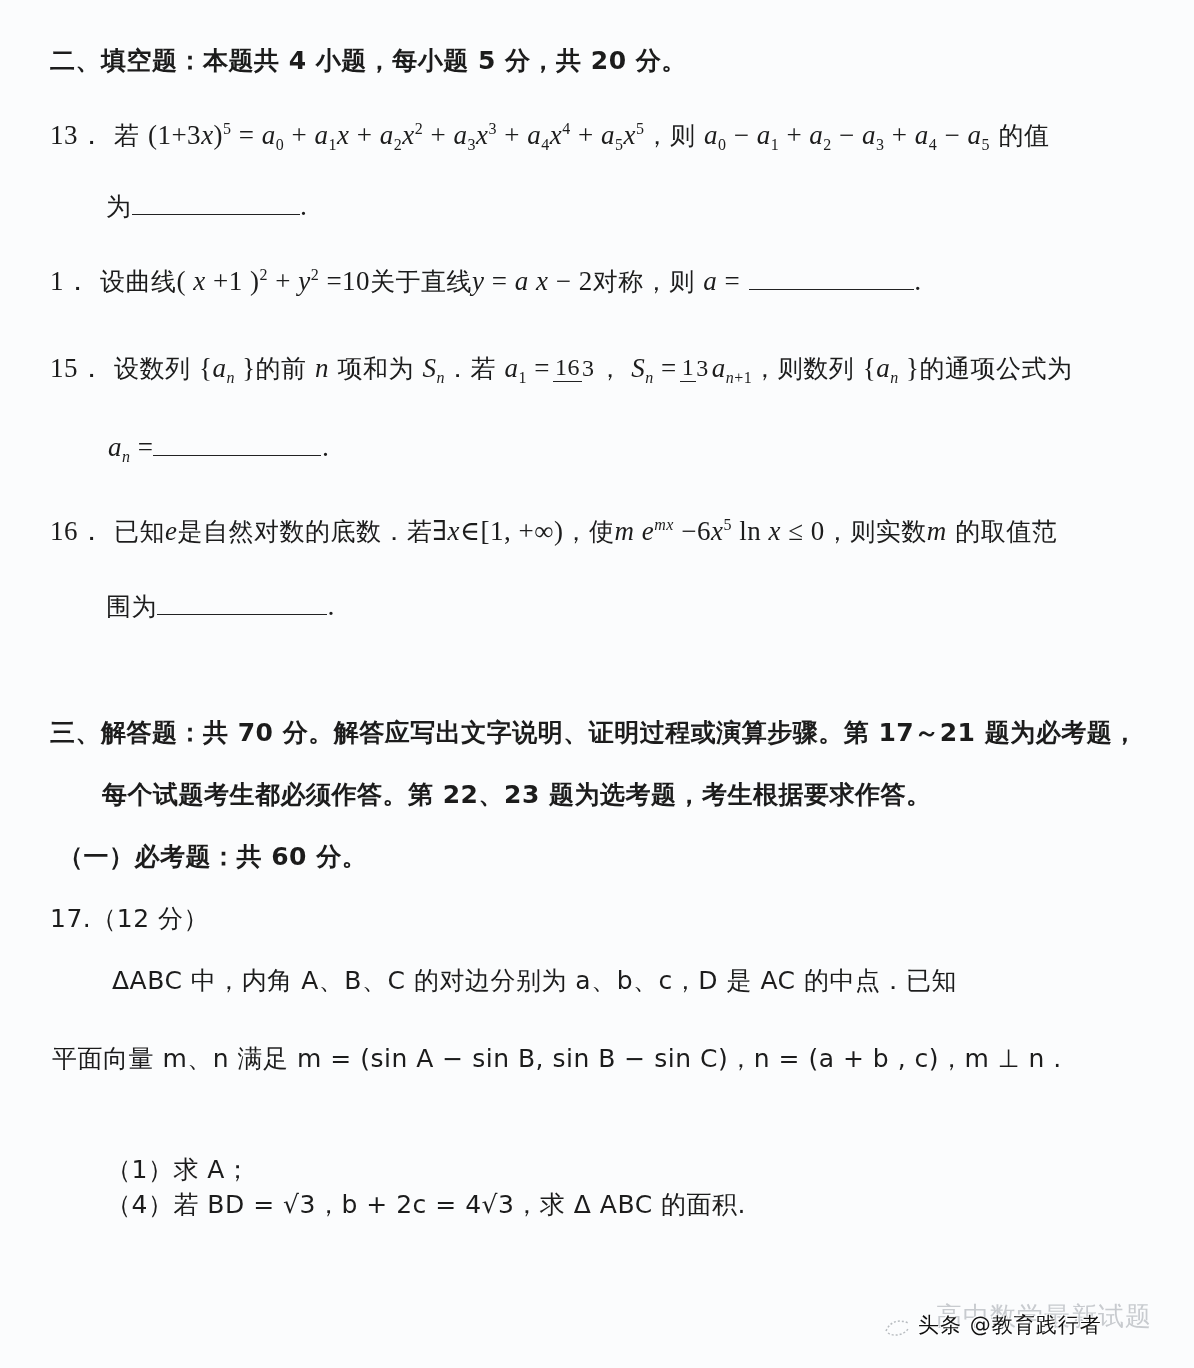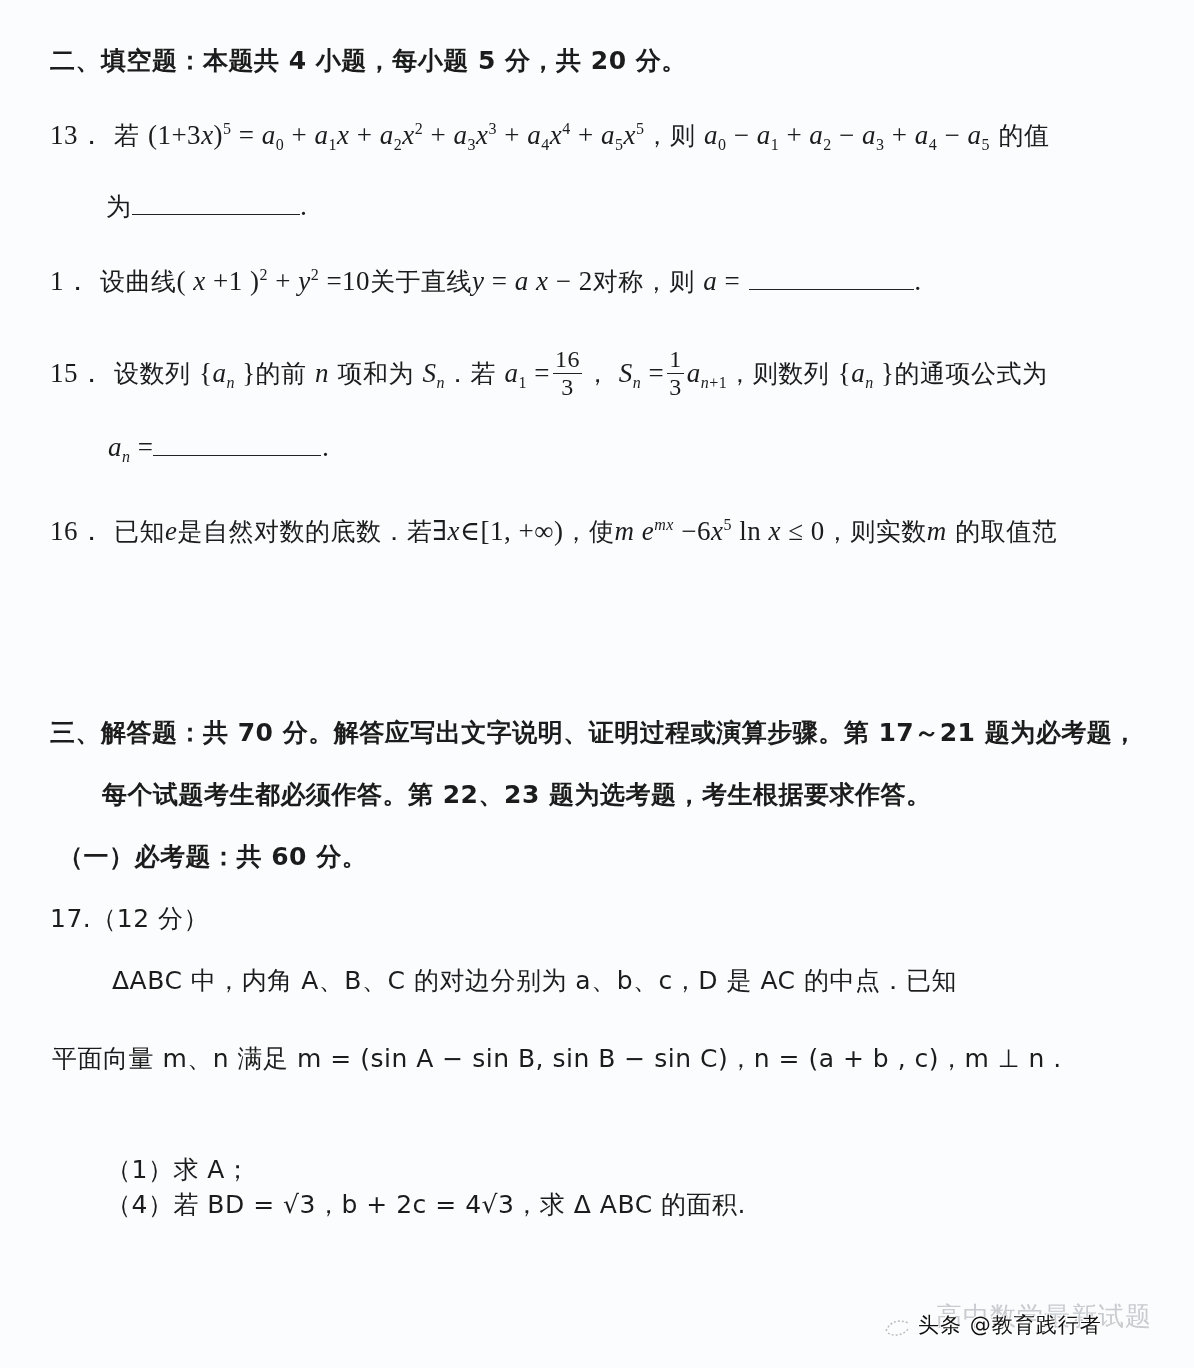--- a/index.html
+++ b/index.html
@@ -10,21 +10,21 @@
     color: #1c1c1c;
     position: relative;
   }
   .page { position: absolute; left: 0; top: 0; width: 1194px; height: 1044px; }
   .line { position: absolute; white-space: nowrap; font-size: 25px; line-height: 34px; letter-spacing: 0.5px; }
   .cjk { font-family: "DejaVu Sans", "Liberation Sans", sans-serif; }
   .math { font-family: "Liberation Serif", "DejaVu Serif", serif; font-size: 27px; }
   .mi { font-style: italic; font-family: "Liberation Serif", "DejaVu Serif", serif; }
   sub, sup { font-size: 16px; line-height: 0; }
   .blank { display: inline-block; border-bottom: 1.5px solid #222; height: 24px; vertical-align: baseline; }
-  .frac { display: inline-flex; flex-direction: column; align-items: center; vertical-align: middle; font-family: "Liberation Serif", serif; font-size: 24px; line-height: 27px; margin: 8px 3px; position: relative; top: -2px; }
+  .frac { display: inline-flex; align-items: center; vertical-align: middle; font-family: "Liberation Serif", serif; font-size: 24px; line-height: 27px; margin: 16px 3px; position: relative; top: -2px; }
   .frac .num { border-bottom: 1.5px solid #222; padding: 0 2px; }
   .heading { font-weight: bold; }
   .watermark { position: absolute; left: 876px; top: 1295px; width: 300px; height: 60px; }
   .wm-back { position: absolute; left: 60px; top: 4px; font-family: Liberation Mono, monospace; font-size: 26px; color: #c8cbcf; letter-spacing: 1px; }
   .wm-front { position: absolute; left: 42px; top: 16px; font-family: "DejaVu Sans", sans-serif; font-size: 21px; color: #111; text-shadow: 1px 1px 0 #fff, -1px -1px 0 #fff; letter-spacing: 1px; }
   .wm-icon { position: absolute; left: 6px; top: 14px; width: 30px; height: 30px; }
 </style>
 </head>
 <body>
 
@@ -69,20 +69,23 @@
   </div>
   <div class="line" style="left:108px; top:430px;">
     <span class="math"><span class="mi">a<sub>n</sub></span> =</span><span class="blank" style="width:168px;"></span><span>.</span>
   </div>
 
   <div class="line" style="left:50px; top:514px;">
     <span class="math">16．</span>
     <span class="cjk">已知</span><span class="math mi">e</span><span class="cjk">是自然对数的底数．若</span><span class="math">∃<span class="mi">x</span>∈[1, +∞)</span><span class="cjk">，使</span><span class="math"><span class="mi">m e</span><sup class="mi">mx</sup> −6<span class="mi">x</span><sup>5</sup> ln <span class="mi">x</span> ≤ 0</span><span class="cjk">，则实数</span><span class="math mi">m</span>
     <span class="cjk">的取值范</span>
   </div>
+  <div class="line" style="left:106px; top:590px;">
+    <span class="cjk">围为</span><span class="blank" style="width:170px;"></span><span>.</span>
+  </div>
 
   <div class="line cjk heading" style="left:50px; top:716px;">三、解答题：共 70 分。解答应写出文字说明、证明过程或演算步骤。第 17～21 题为必考题，</div>
   <div class="line cjk heading" style="left:102px; top:778px;text-align:center;">每个试题考生都必须作答。第 22、23 题为选考题，考生根据要求作答。</div>
   <div class="line cjk heading" style="left:58px; top:840px;">（一）必考题：共 60 分。</div>
 
   <div class="line cjk" style="left:50px; top:902px;">17.（12 分）</div>
   <div class="line cjk" style="left:52px; top:1042px;">平面向量 m、n 满足 m = (sin A − sin B, sin B − sin C)，n = (a + b , c)，m ⊥ n .</div>
   <div class="line cjk" style="left:112px; top:964px;">ΔABC 中，内角 A、B、C 的对边分别为 a、b、c，D 是 AC 的中点．已知</div>
   <div class="line cjk" style="left:106px; top:1114px;margin-top:39px;">（1）求 A；</div>
   <div class="line cjk" style="left:106px; top:1188px;">（4）若 BD = √3，b + 2c = 4√3，求 Δ ABC 的面积.</div>

